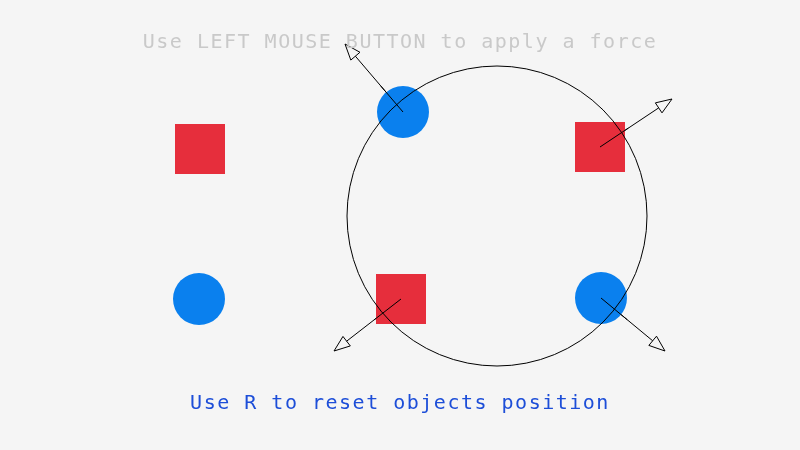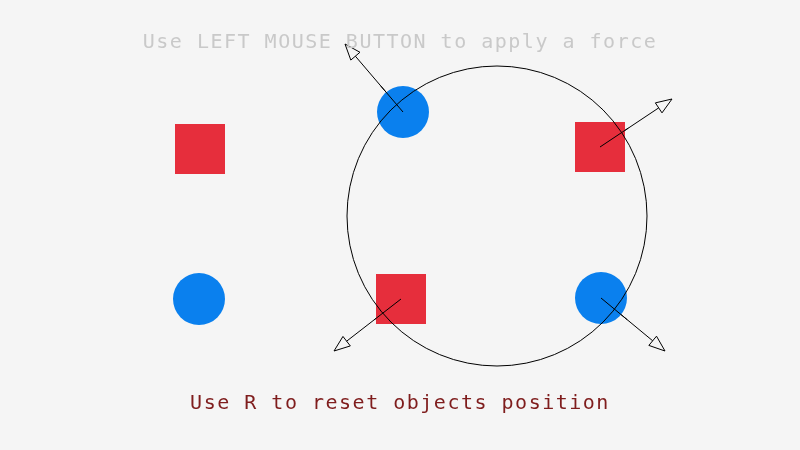--- a/index.html
+++ b/index.html
@@ -97,15 +97,15 @@
       <line x1="600" y1="147" x2="628.2897100074866" y2="128.1401933283422" stroke="#000000" stroke-width="1"></line>
       <line x1="401" y1="299" x2="374.14045264148734" y2="319.8462158603382" stroke="#000000" stroke-width="1"></line>
       <line x1="601" y1="298" x2="627.1864754962143" y2="319.6856750203024" stroke="#000000" stroke-width="1"></line>
     </g>
 
     <g opacity="0"></g>
   </svg>
 
   <div class="hint" id="hint-top" style="color: rgb(201, 201, 201);">Use LEFT MOUSE BUTTON to apply a force</div>
 
-  <div class="hint" id="hint-bottom" style="color: #7f1d1d;">Use R to reset objects position</div>
+  <div class="hint" id="hint-bottom" style="color: #1d4ed8;">Use R to reset objects position</div>
 
 </div>
 
 </body></html>

